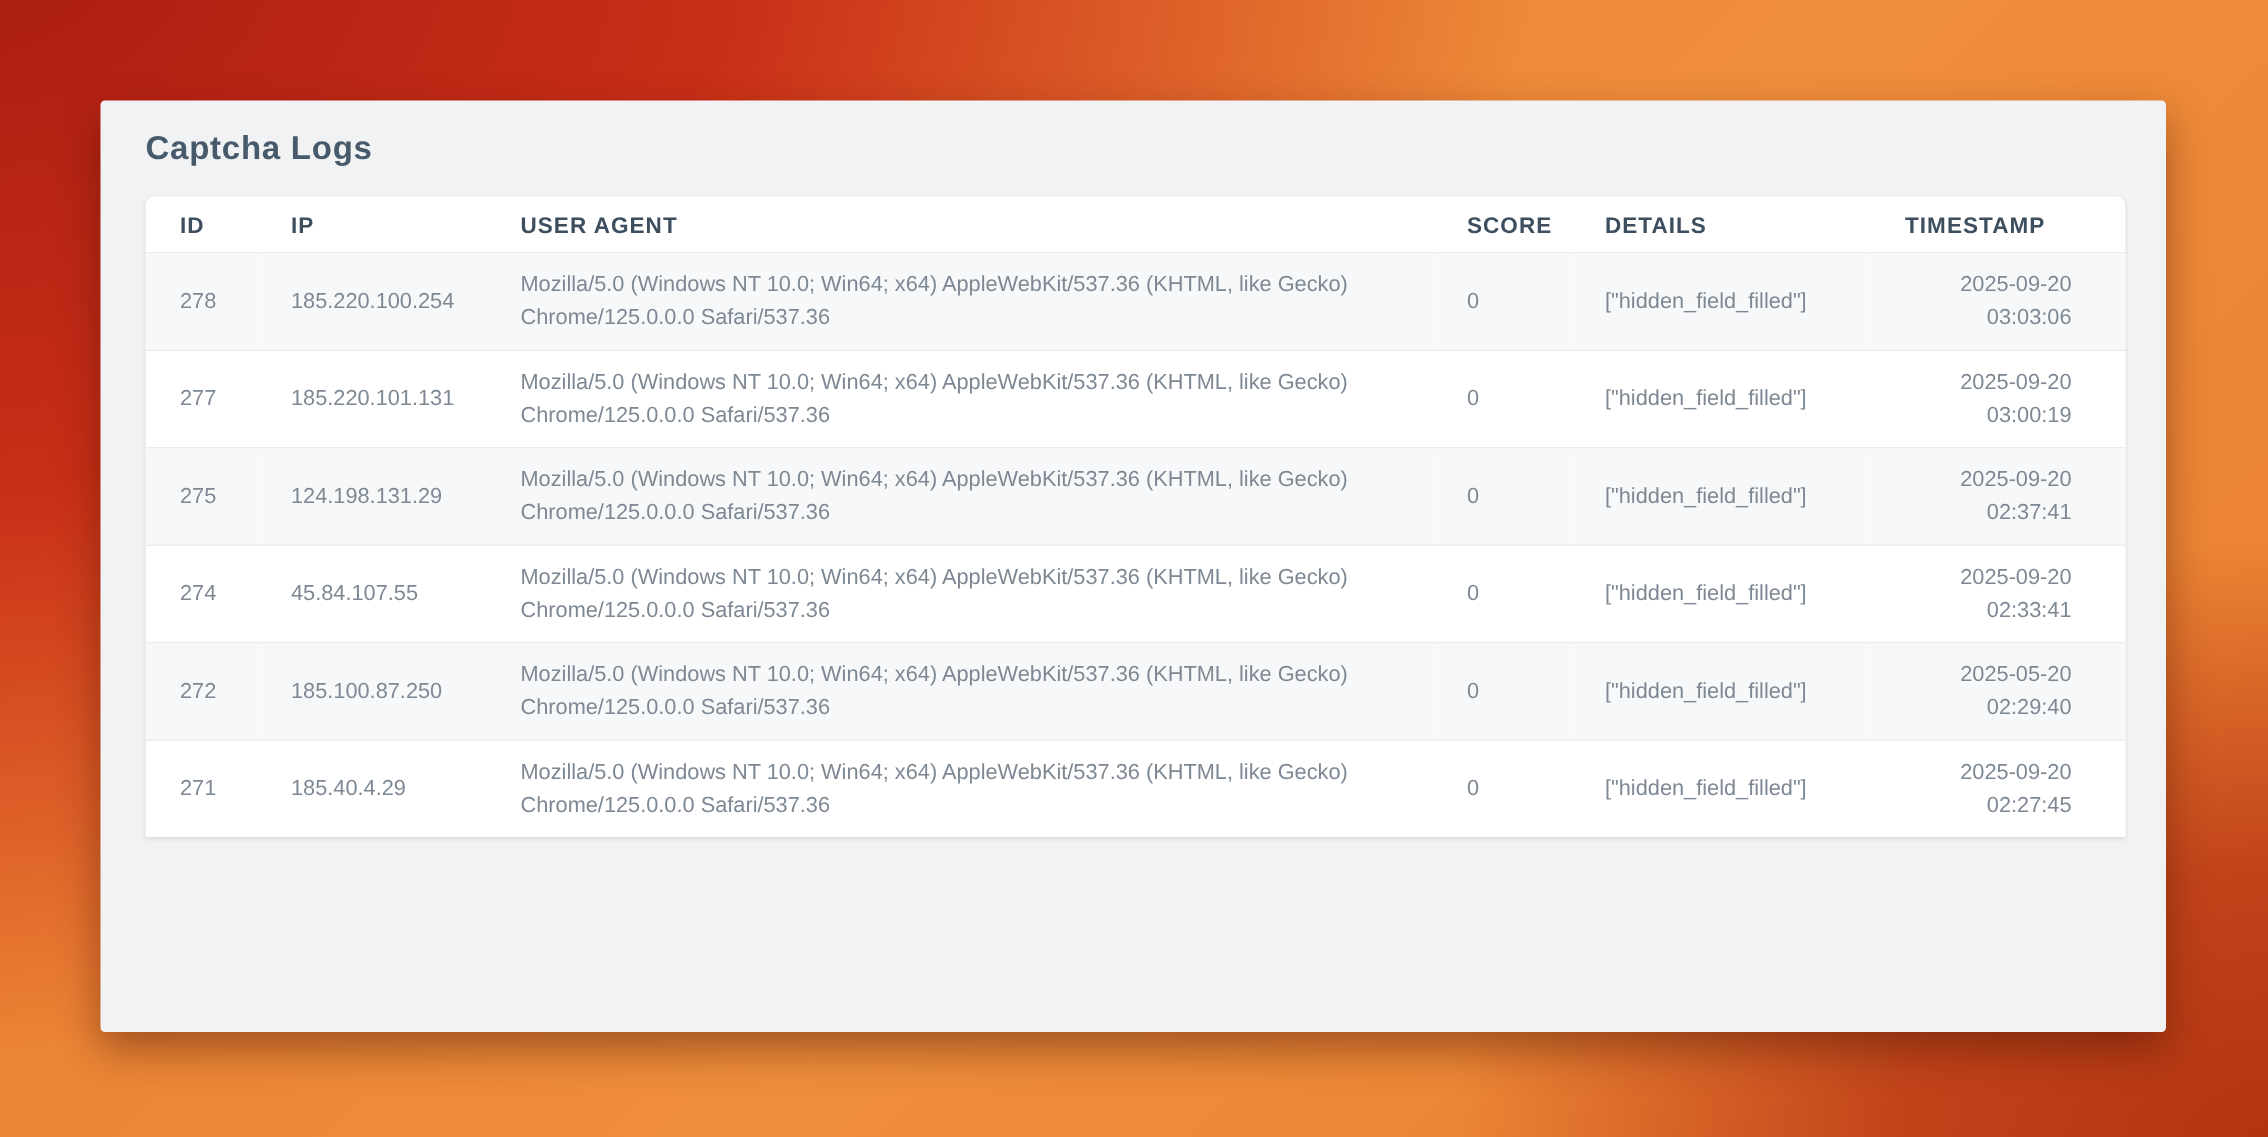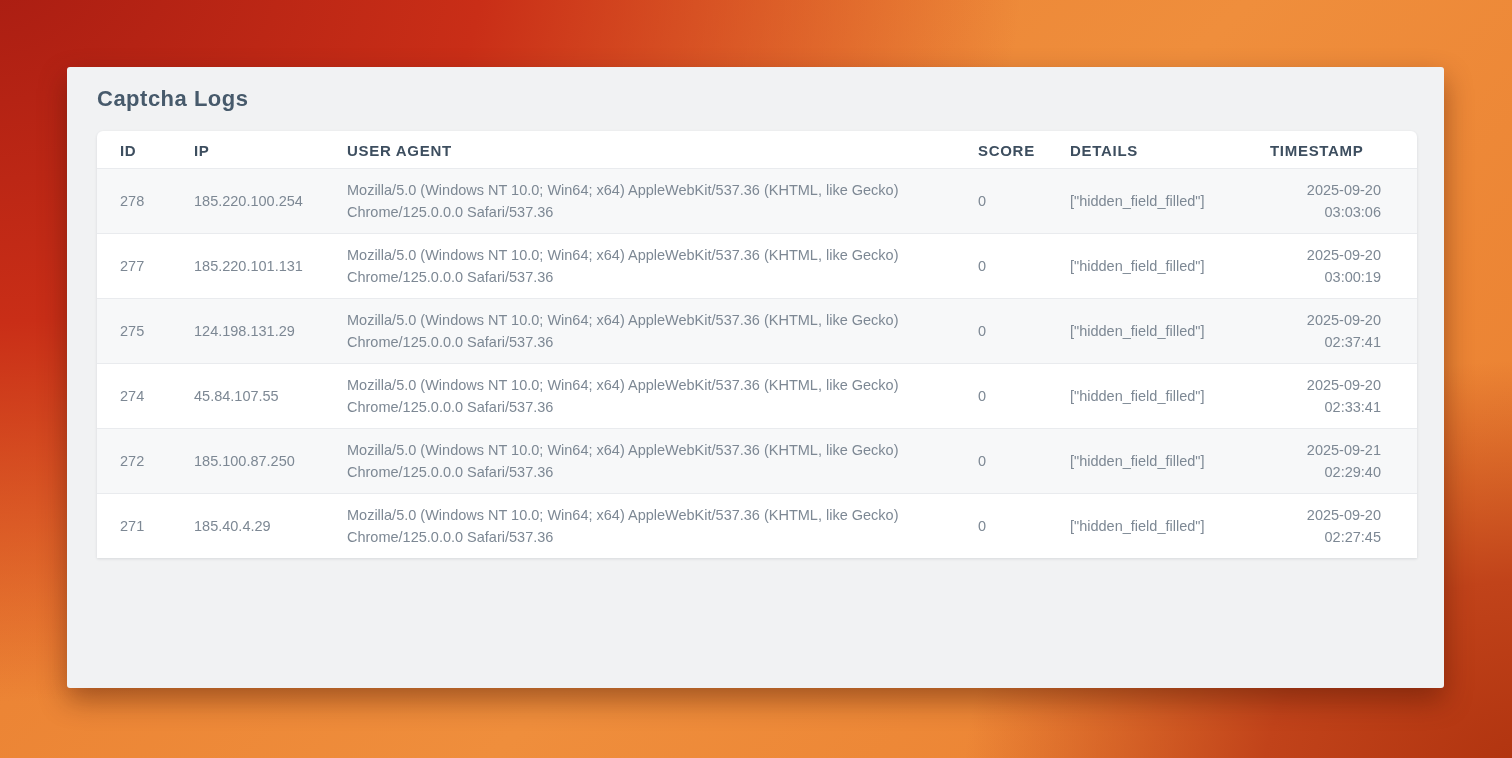--- a/index.html
+++ b/index.html
@@ -127,21 +127,21 @@
               <td class="col-score">0</td>
               <td class="col-details">["hidden_field_filled"]</td>
               <td class="col-timestamp">2025-09-20 02:33:41</td>
             </tr>
             <tr>
               <td class="col-id">272</td>
               <td class="col-ip">185.100.87.250</td>
               <td class="col-user_agent">Mozilla/5.0 (Windows NT 10.0; Win64; x64) AppleWebKit/537.36 (KHTML, like Gecko) Chrome/125.0.0.0 Safari/537.36</td>
               <td class="col-score">0</td>
               <td class="col-details">["hidden_field_filled"]</td>
-              <td class="col-timestamp">2025-09-21 02:29:40</td>
+              <td class="col-timestamp">2025-05-20 02:29:40</td>
             </tr>
             <tr>
               <td class="col-id">271</td>
               <td class="col-ip">185.40.4.29</td>
               <td class="col-user_agent">Mozilla/5.0 (Windows NT 10.0; Win64; x64) AppleWebKit/537.36 (KHTML, like Gecko) Chrome/125.0.0.0 Safari/537.36</td>
               <td class="col-score">0</td>
               <td class="col-details">["hidden_field_filled"]</td>
               <td class="col-timestamp">2025-09-20 02:27:45</td>
             </tr>
           </tbody>

